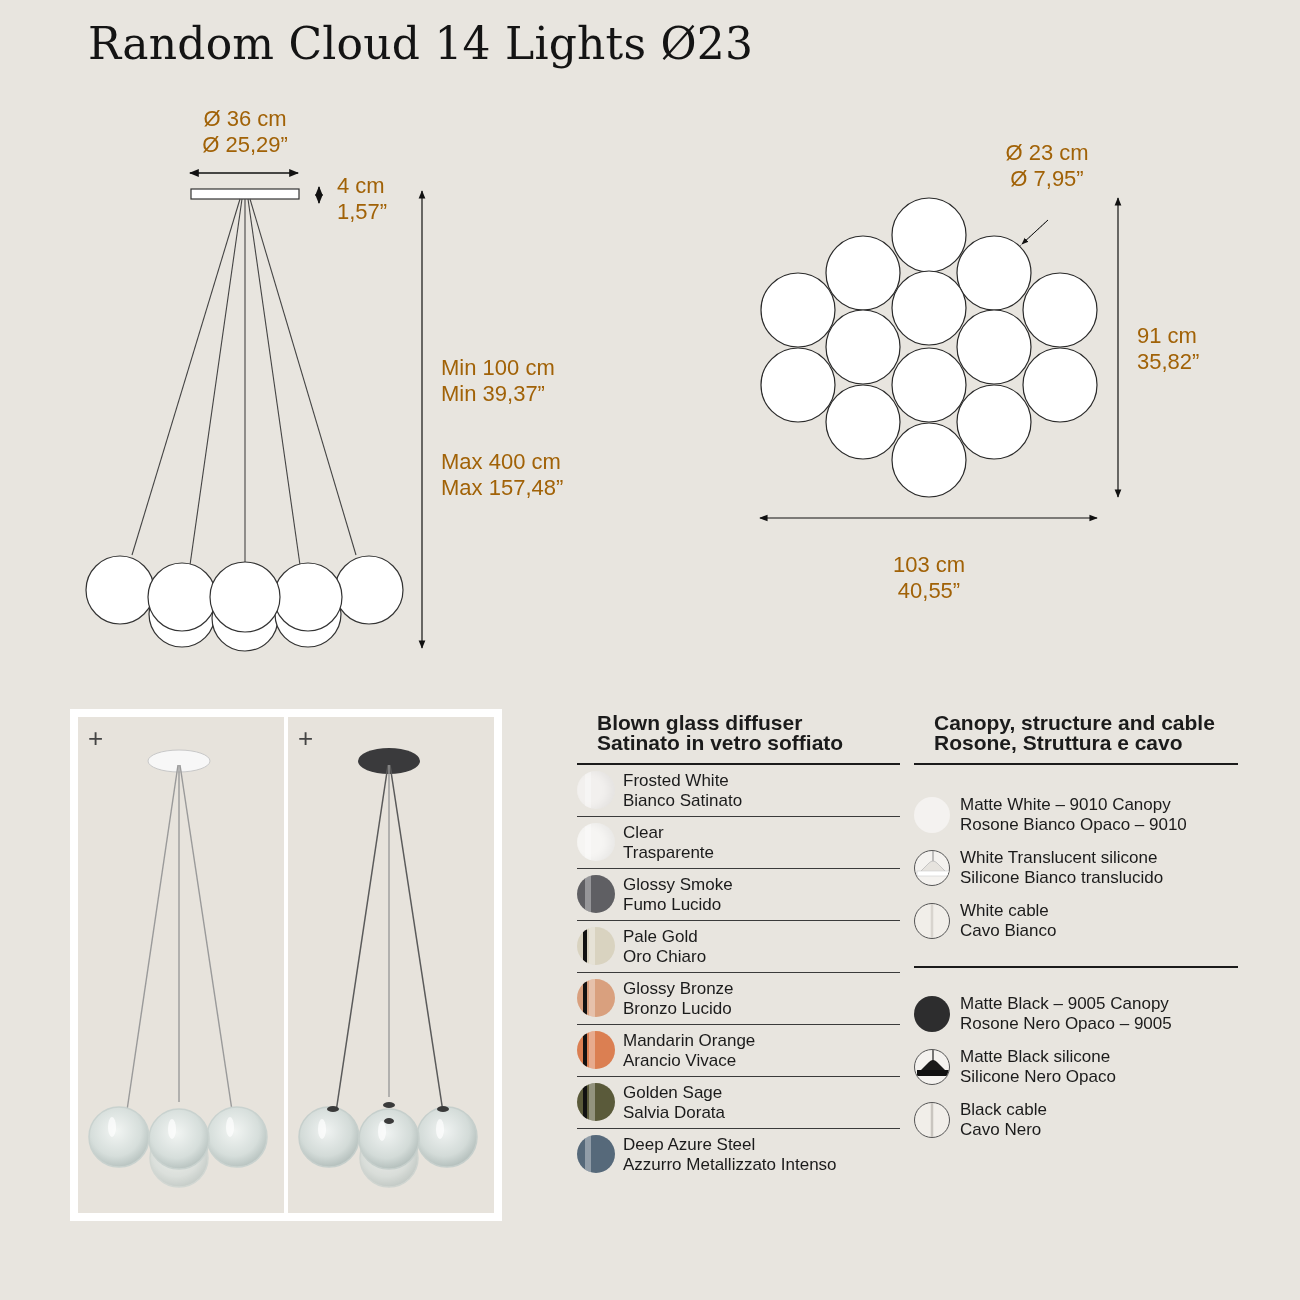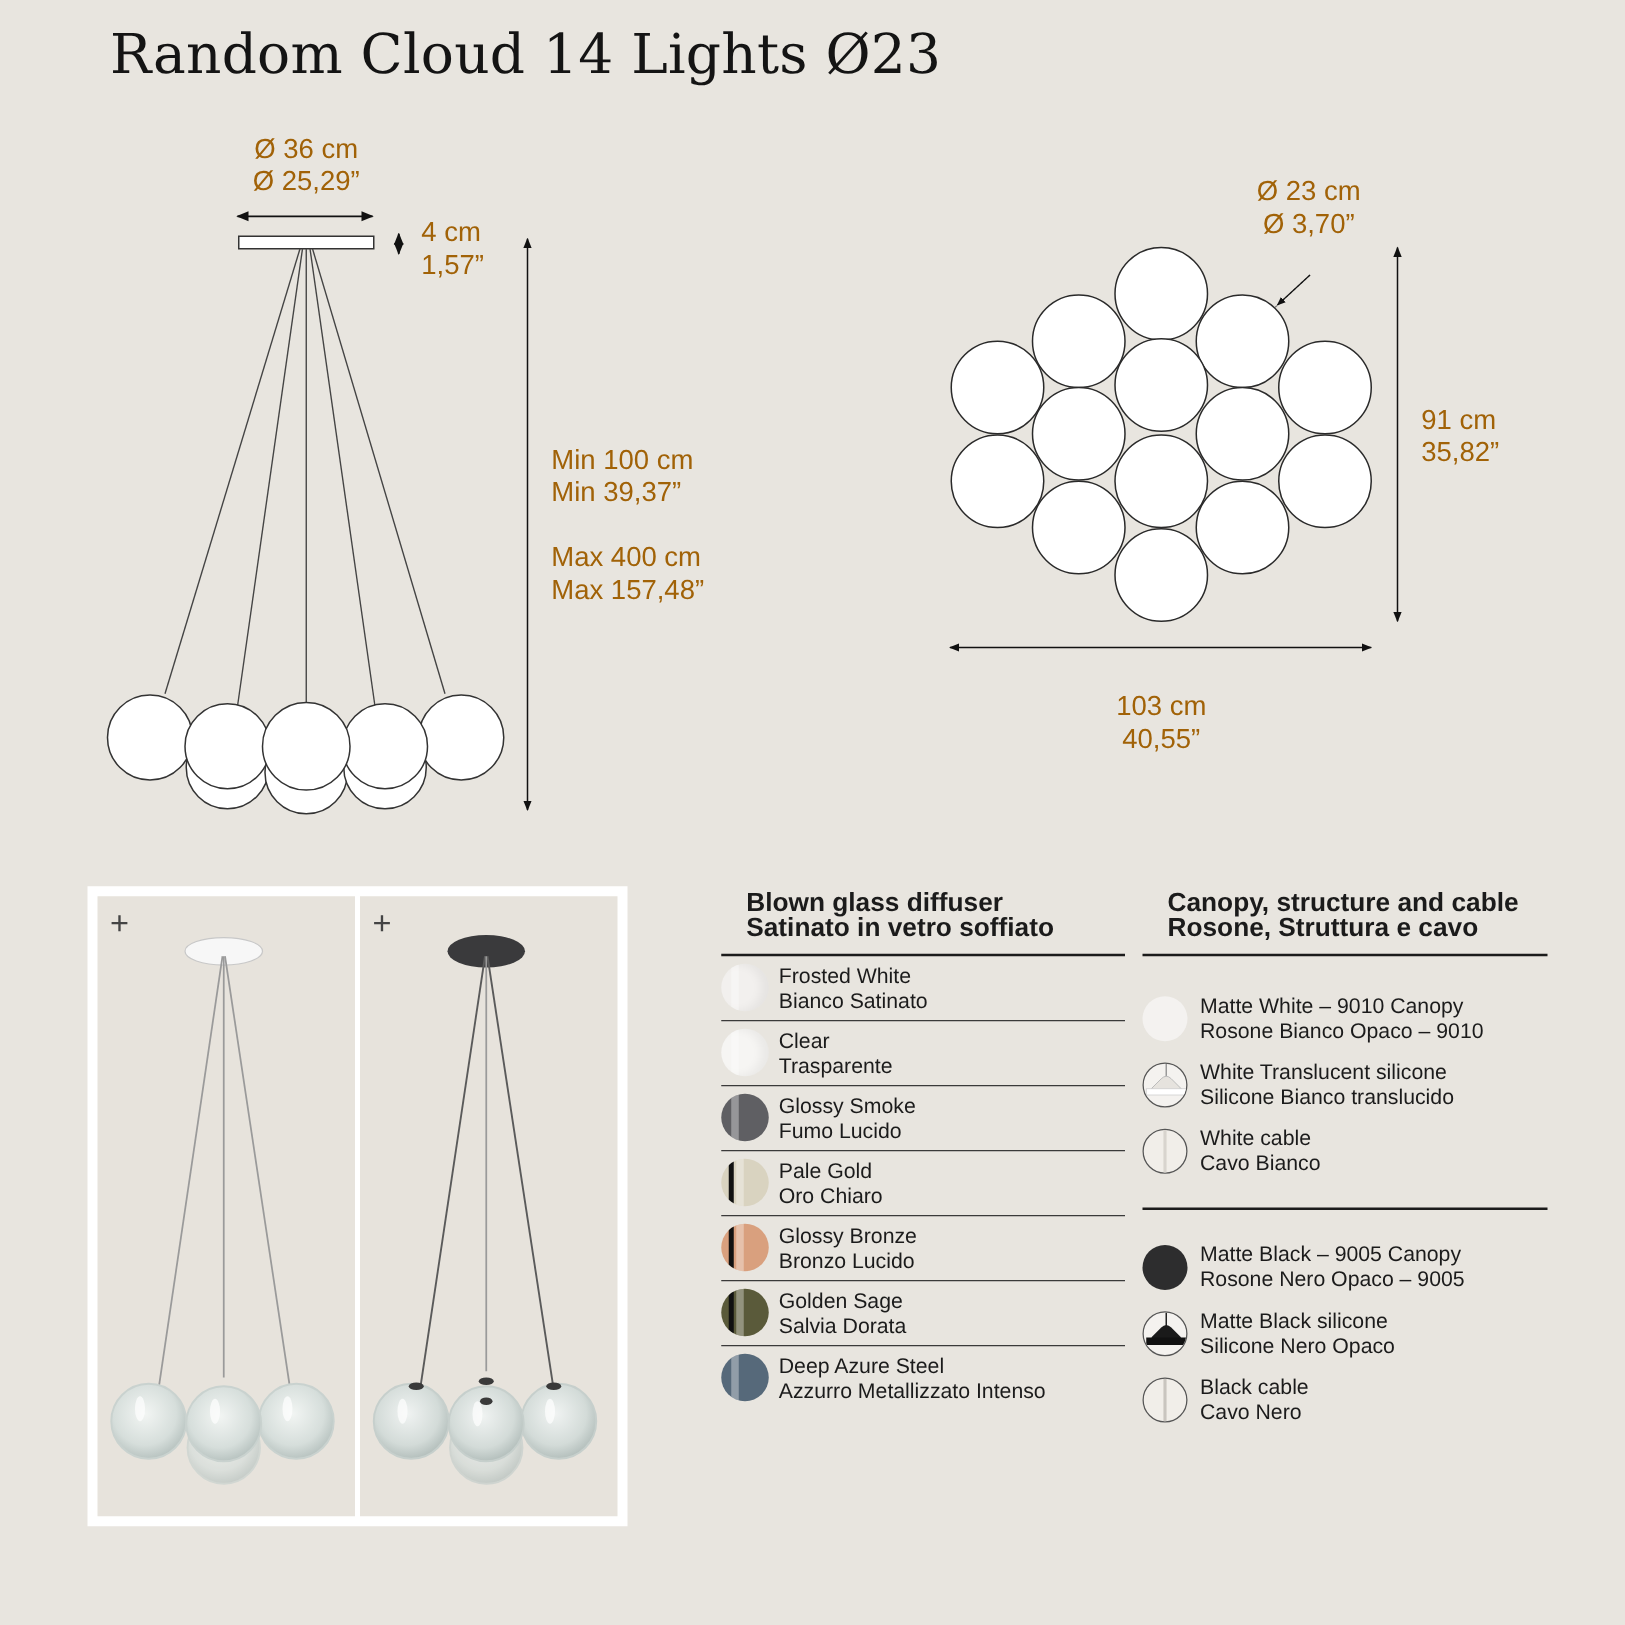--- a/index.html
+++ b/index.html
@@ -107,28 +107,28 @@
   <div>Ø 25,29”</div>
 </div>
 <div class="abs dim" style="left:337px; top:173px;">
   <div>4 cm</div>
   <div>1,57”</div>
 </div>
 <div class="abs dim" style="left:441px; top:355px;">
   <div>Min 100 cm</div>
   <div>Min 39,37”</div>
 </div>
-<div class="abs dim" style="left:441px; top:433px;">
+<div class="abs dim" style="left:441px; top:449px;">
   <div>Max 400 cm</div>
   <div>Max 157,48”</div>
 </div>
 
 <div class="abs dim center" style="left:987px; top:140px; width:120px;">
   <div>Ø 23 cm</div>
-  <div>Ø 3,70”</div>
+  <div>Ø 7,95”</div>
 </div>
 <div class="abs dim" style="left:1137px; top:323px;">
   <div>91 cm</div>
   <div>35,82”</div>
 </div>
 <div class="abs dim center" style="left:869px; top:552px; width:120px;">
   <div>103 cm</div>
   <div>40,55”</div>
 </div>
 
@@ -249,20 +249,30 @@
         <div class="swatch" style="background: rgb(217, 160, 126);">
           <span class="stripe"></span>
           <span class="hl"></span>
         </div>
         <div class="sw-label">
           <div>Glossy Bronze</div>
           <div>Bronzo Lucido</div>
         </div>
       </div>
       <div class="swatch-row">
+        <div class="swatch" style="background: rgb(219, 127, 82);">
+          <span class="stripe"></span>
+          <span class="hl"></span>
+        </div>
+        <div class="sw-label">
+          <div>Mandarin Orange</div>
+          <div>Arancio Vivace</div>
+        </div>
+      </div>
+      <div class="swatch-row">
         <div class="swatch" style="background: rgb(90, 90, 58);">
           <span class="stripe"></span>
           <span class="hl"></span>
         </div>
         <div class="sw-label">
           <div>Golden Sage</div>
           <div>Salvia Dorata</div>
         </div>
       </div>
       <div class="swatch-row">

